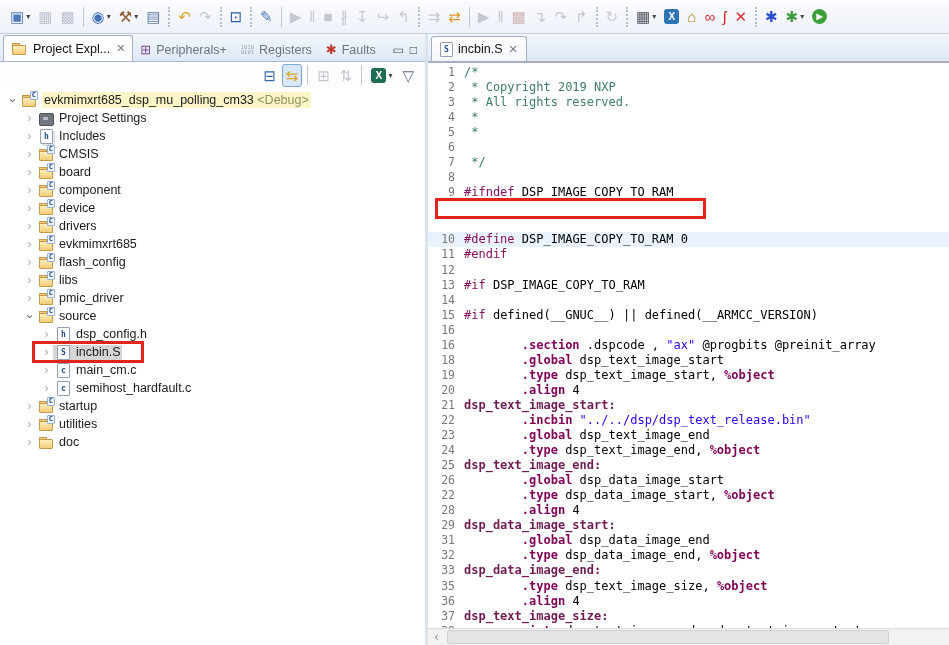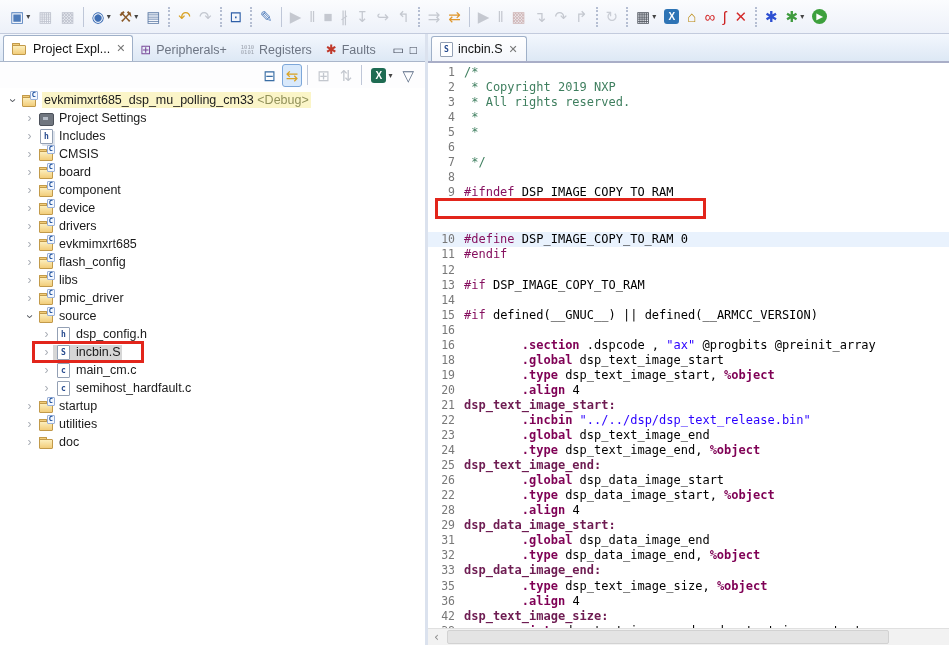--- a/index.html
+++ b/index.html
@@ -515,21 +515,21 @@
             <div class="ln"><span class="num">25</span><span class="code"><span class="c-l">dsp_text_image_end:</span></span></div>
             <div class="ln"><span class="num">26</span><span class="code"><span class="c-t">        </span><span class="c-d">.global</span><span class="c-t"> dsp_data_image_start</span></span></div>
             <div class="ln"><span class="num">22</span><span class="code"><span class="c-t">        </span><span class="c-d">.type</span><span class="c-t"> dsp_data_image_start, </span><span class="c-d">%object</span></span></div>
             <div class="ln"><span class="num">28</span><span class="code"><span class="c-t">        </span><span class="c-d">.align</span><span class="c-t"> 4</span></span></div>
             <div class="ln"><span class="num">29</span><span class="code"><span class="c-l">dsp_data_image_start:</span></span></div>
             <div class="ln"><span class="num">31</span><span class="code"><span class="c-t">        </span><span class="c-d">.global</span><span class="c-t"> dsp_data_image_end</span></span></div>
             <div class="ln"><span class="num">32</span><span class="code"><span class="c-t">        </span><span class="c-d">.type</span><span class="c-t"> dsp_data_image_end, </span><span class="c-d">%object</span></span></div>
             <div class="ln"><span class="num">33</span><span class="code"><span class="c-l">dsp_data_image_end:</span></span></div>
             <div class="ln"><span class="num">35</span><span class="code"><span class="c-t">        </span><span class="c-d">.type</span><span class="c-t"> dsp_text_image_size, </span><span class="c-d">%object</span></span></div>
             <div class="ln"><span class="num">36</span><span class="code"><span class="c-t">        </span><span class="c-d">.align</span><span class="c-t"> 4</span></span></div>
-            <div class="ln"><span class="num">42</span><span class="code"><span class="c-l">dsp_text_image_size:</span></span></div>
+            <div class="ln"><span class="num">37</span><span class="code"><span class="c-l">dsp_text_image_size:</span></span></div>
             <div class="ln"><span class="num">38</span><span class="code"><span class="c-t">        </span><span class="c-d">.int</span><span class="c-t">  dsp_text_image_end - dsp_text_image_start</span></span></div>
           </div>
         <div class="code-redbox"></div>
         <div class="hscroll">
           <span class="harrow">‹</span>
           <span class="hthumb"></span>
         </div>
       </div>
     </div>
   </div>

